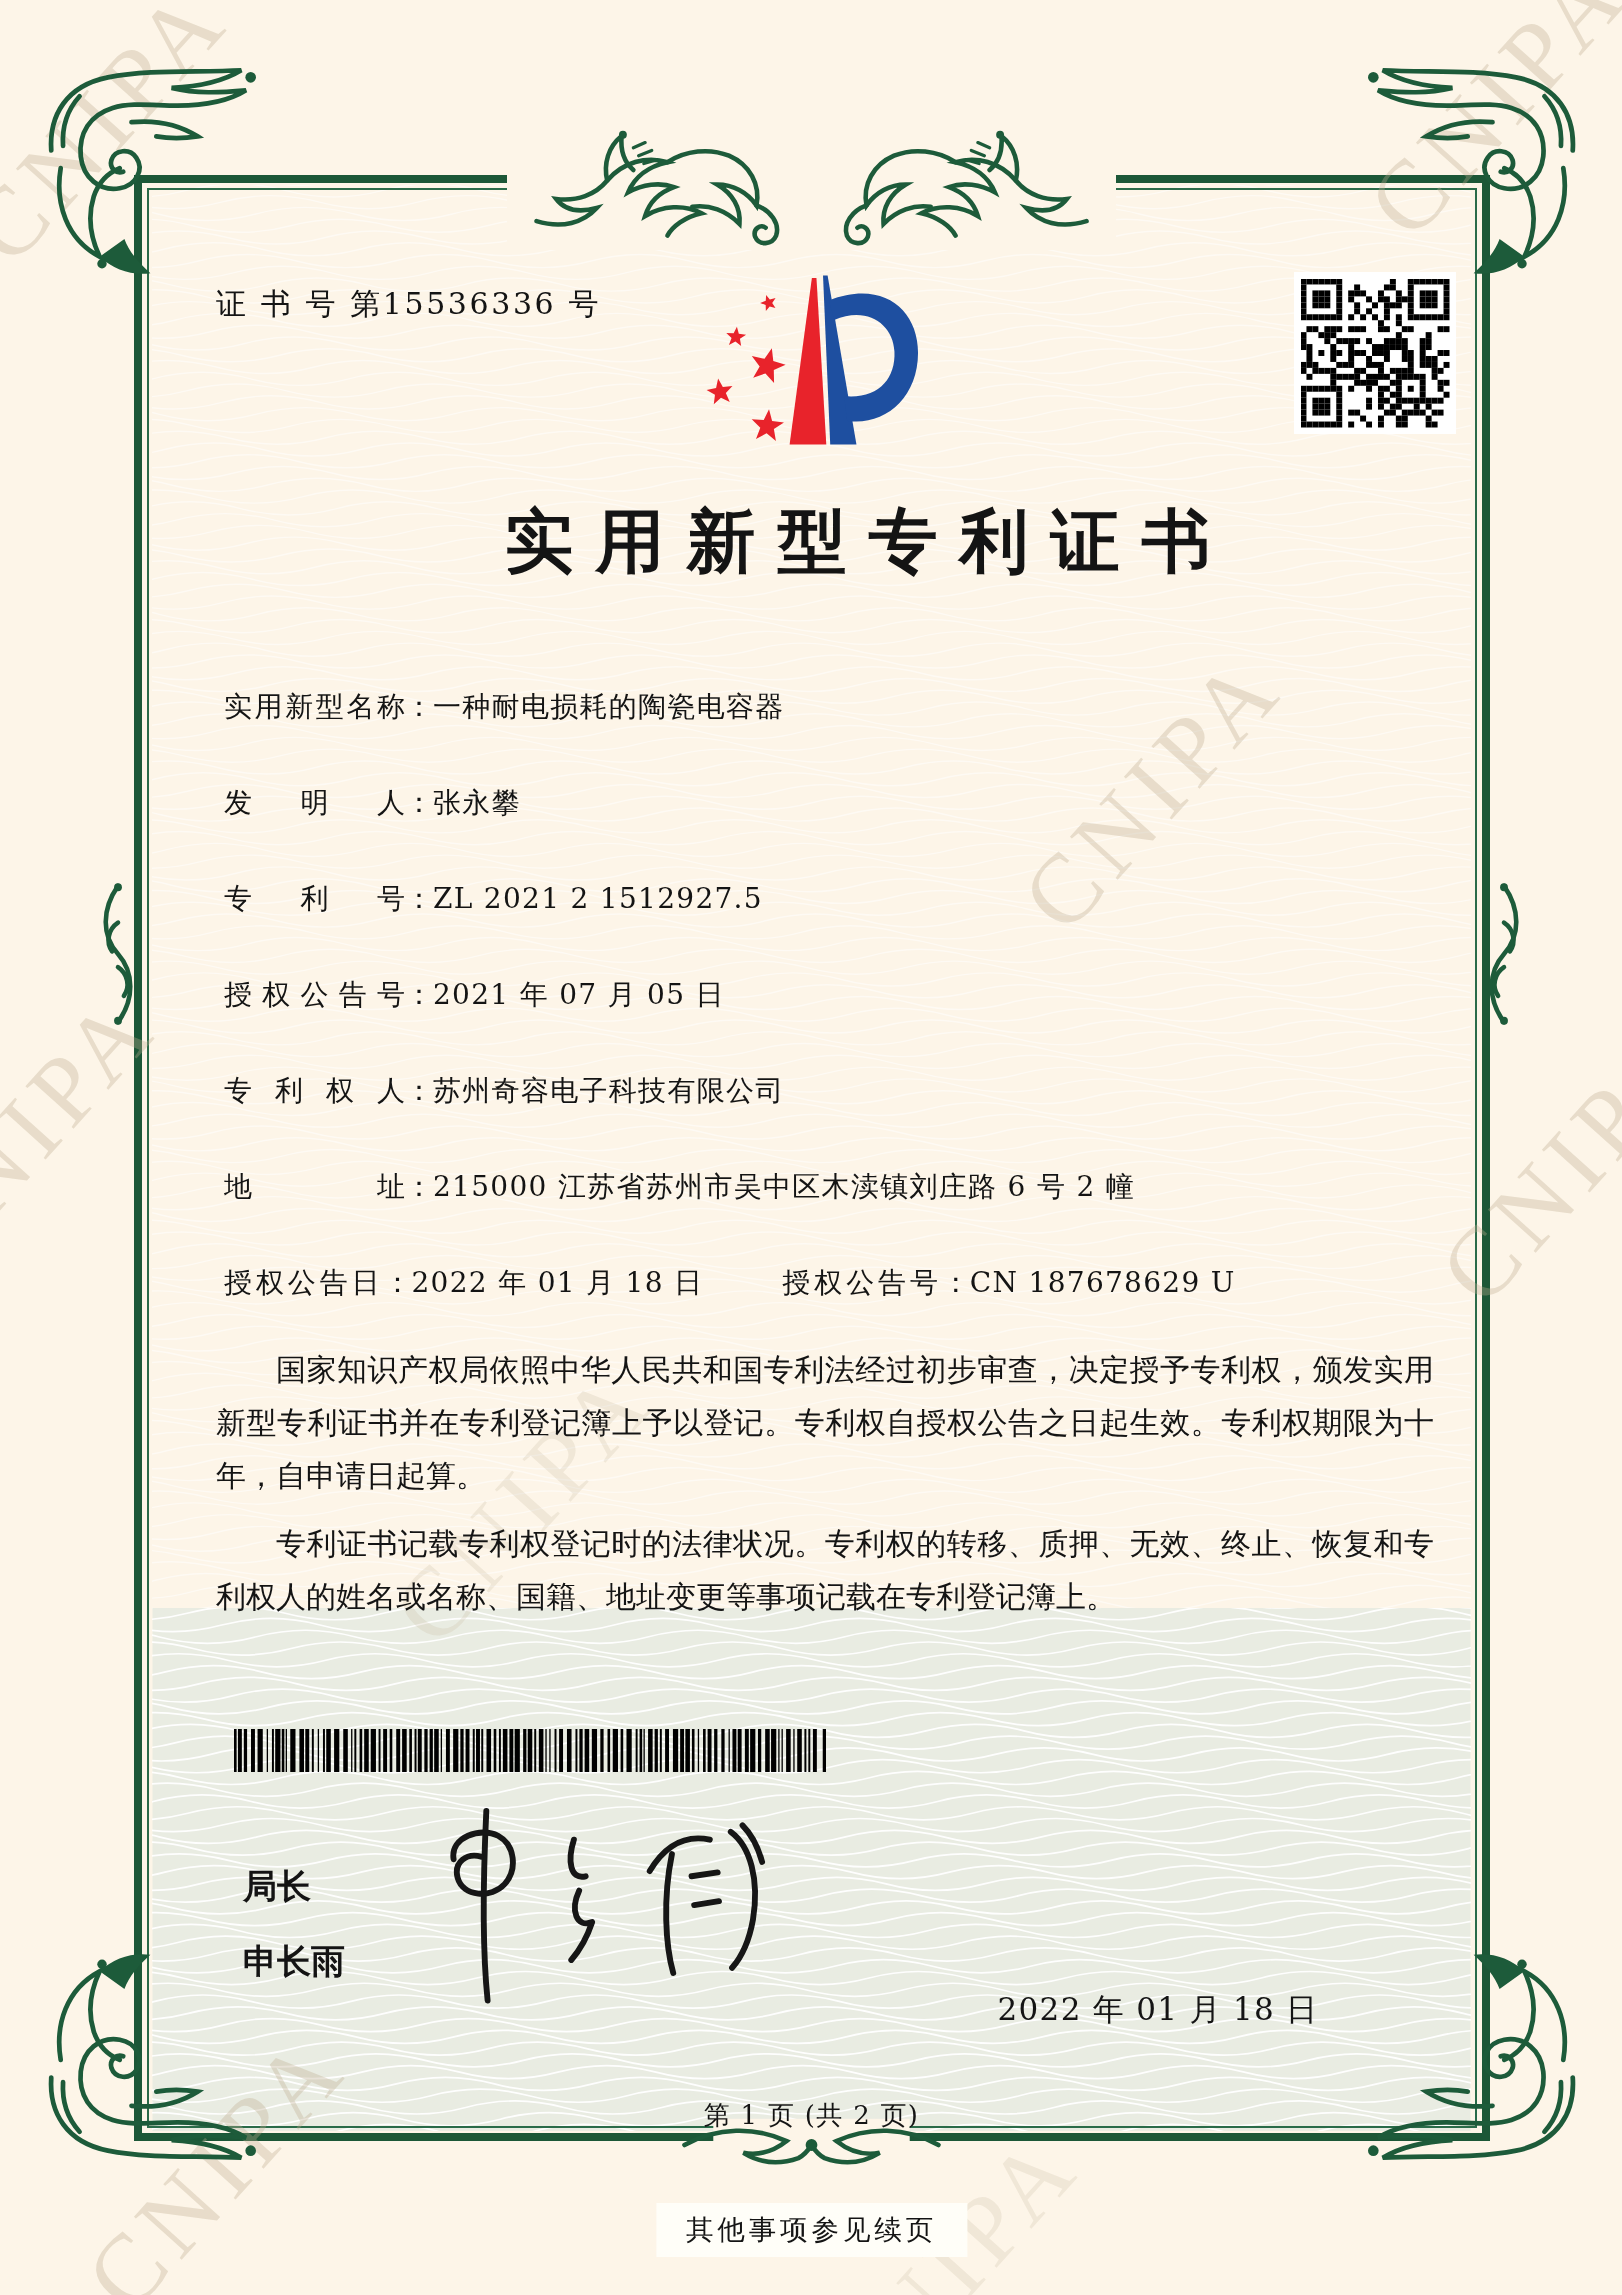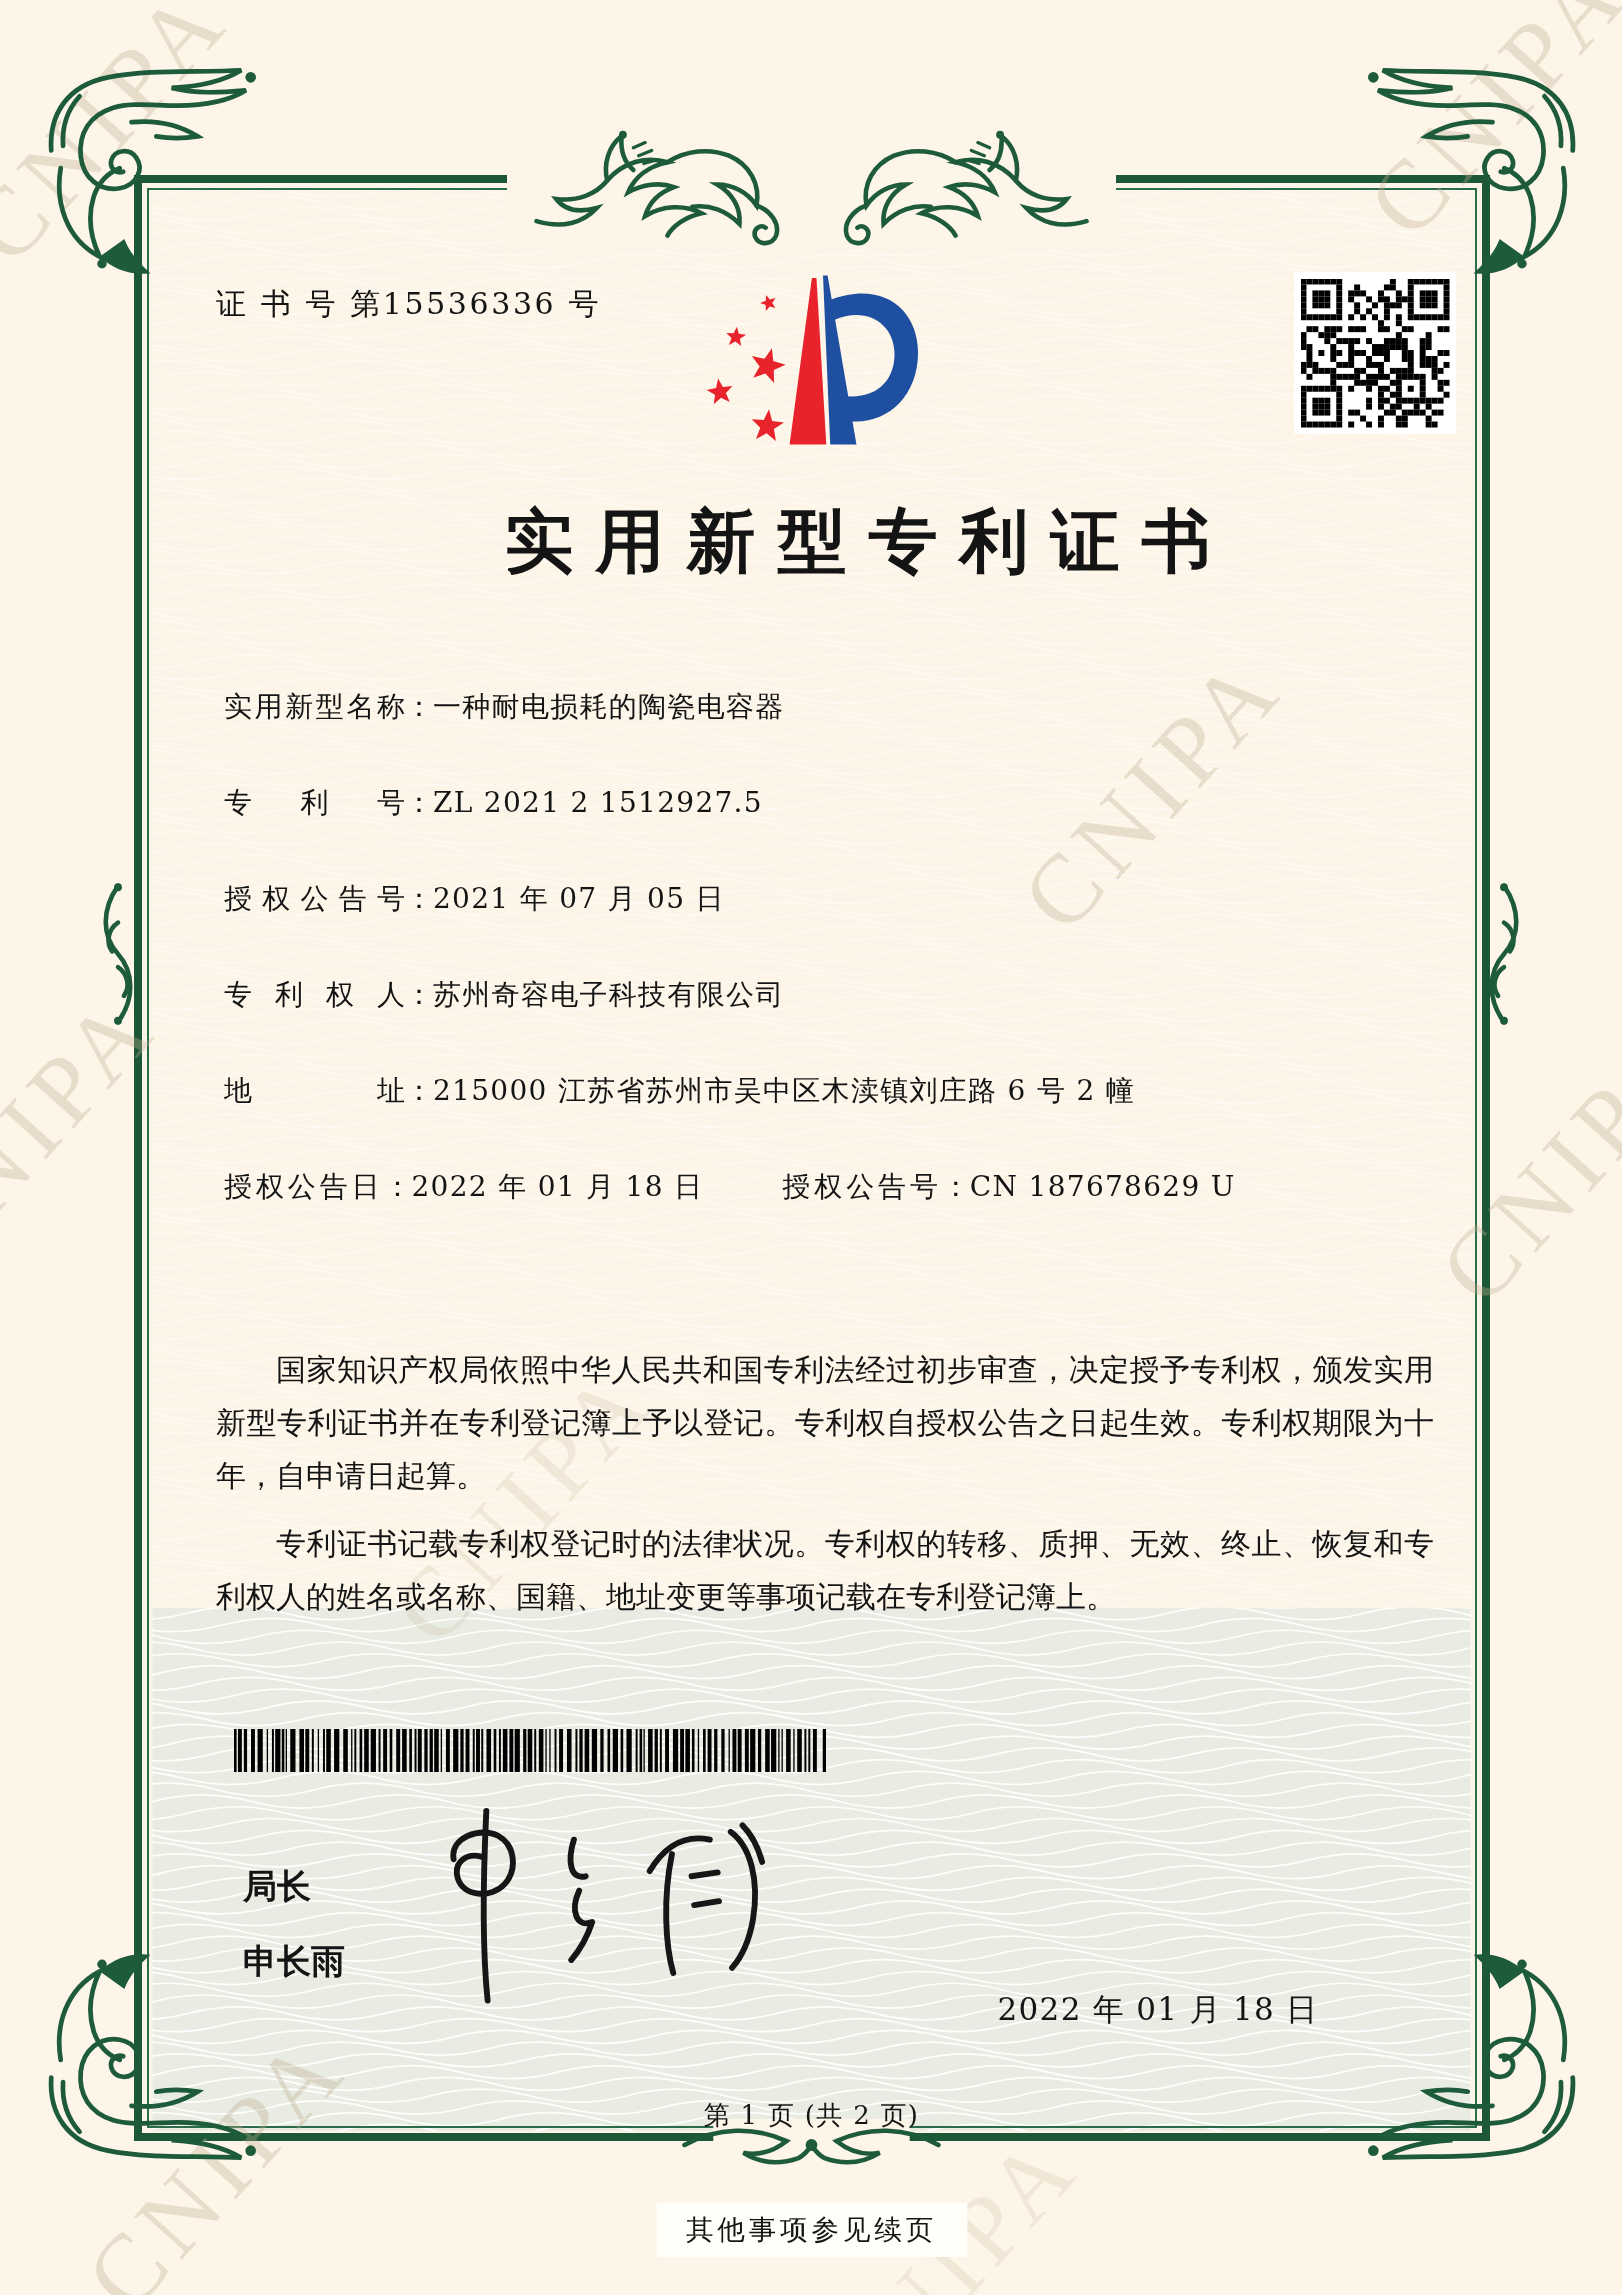--- a/index.html
+++ b/index.html
@@ -647,20 +647,23 @@
         <rect x="176" y="192" width="8" height="8" fill="#000"></rect>
       </svg>
 
     <div class="title">实用新型专利证书</div>
 
     <div class="fields">
       <div class="frow">
         <span class="flabel">实用新型名称</span><span class="fcolon">：</span><span class="fvalue">一种耐电损耗的陶瓷电容器</span>
       </div>
       <div class="frow">
+        <span class="flabel">发明人</span><span class="fcolon">：</span><span class="fvalue">张永攀</span>
+      </div>
+      <div class="frow">
         <span class="flabel">专利号</span><span class="fcolon">：</span><span class="fvalue">ZL 2021 2 1512927.5</span>
       </div>
       <div class="frow">
         <span class="flabel">授权公告号</span><span class="fcolon">：</span><span class="fvalue">2021 年 07 月 05 日</span>
       </div>
       <div class="frow">
         <span class="flabel">专利权人</span><span class="fcolon">：</span><span class="fvalue">苏州奇容电子科技有限公司</span>
       </div>
       <div class="frow">
         <span class="flabel">地址</span><span class="fcolon">：</span><span class="fvalue">215000 江苏省苏州市吴中区木渎镇刘庄路 6 号 2 幢</span>

